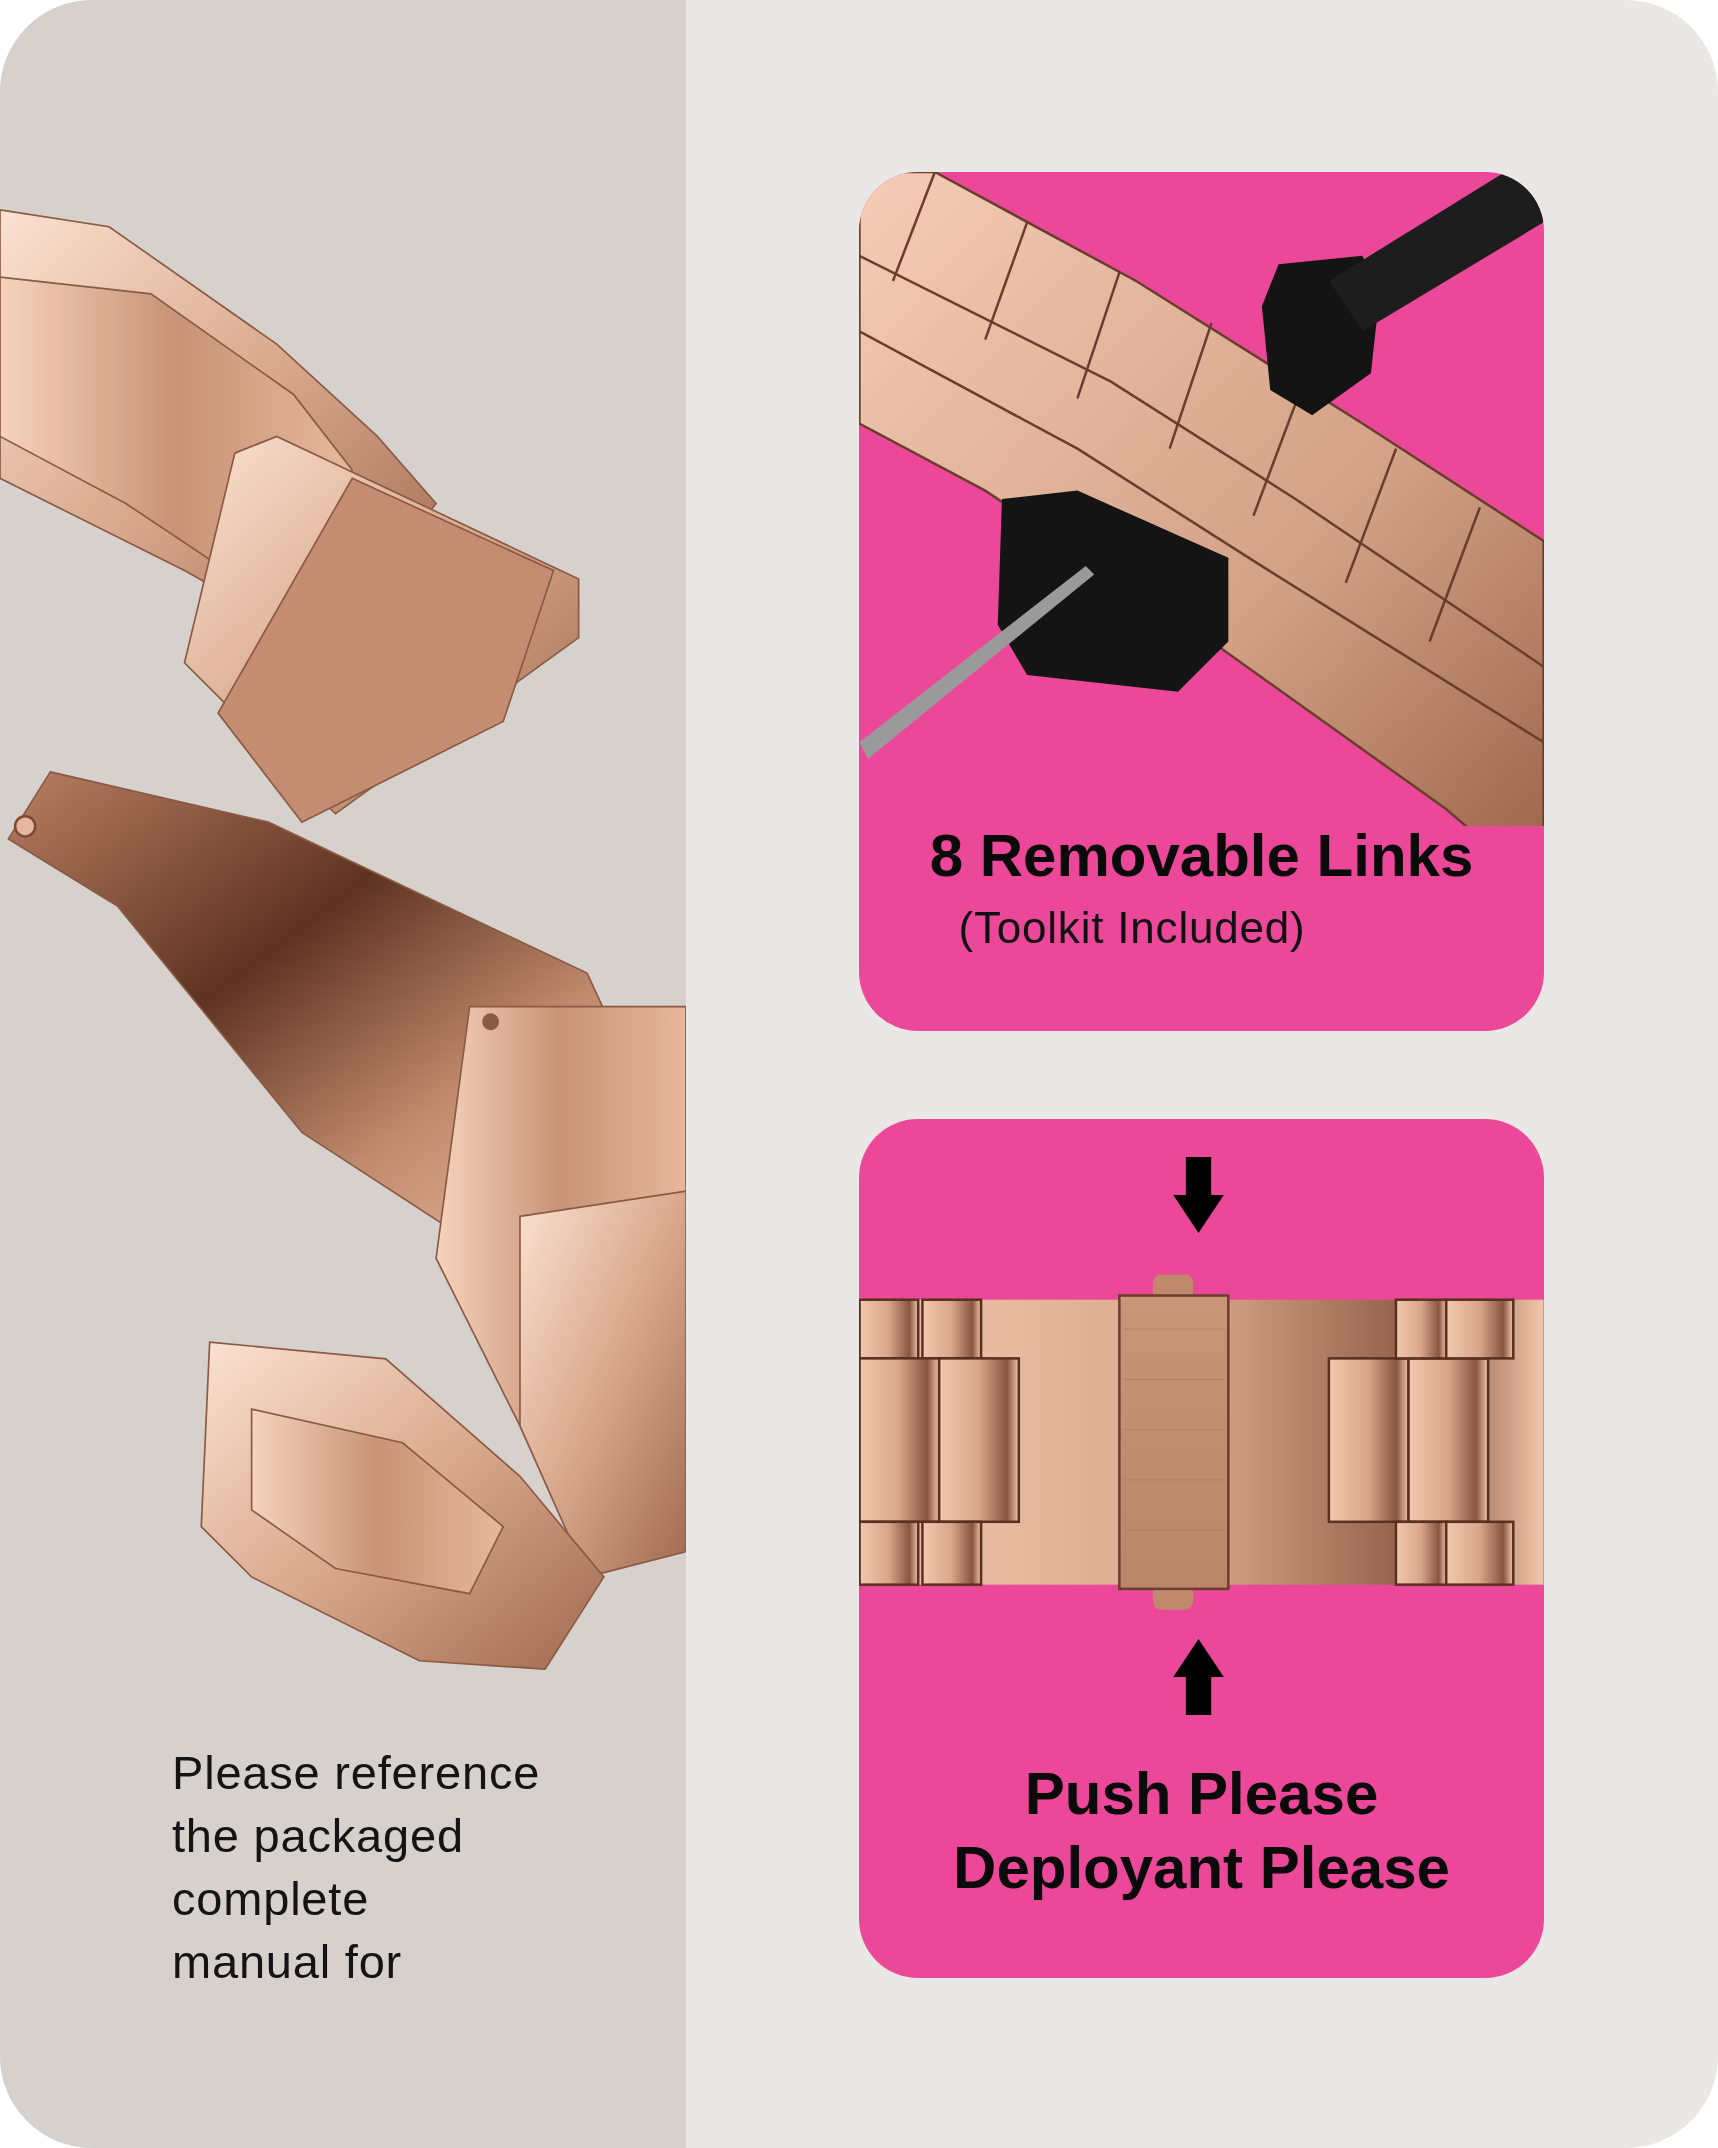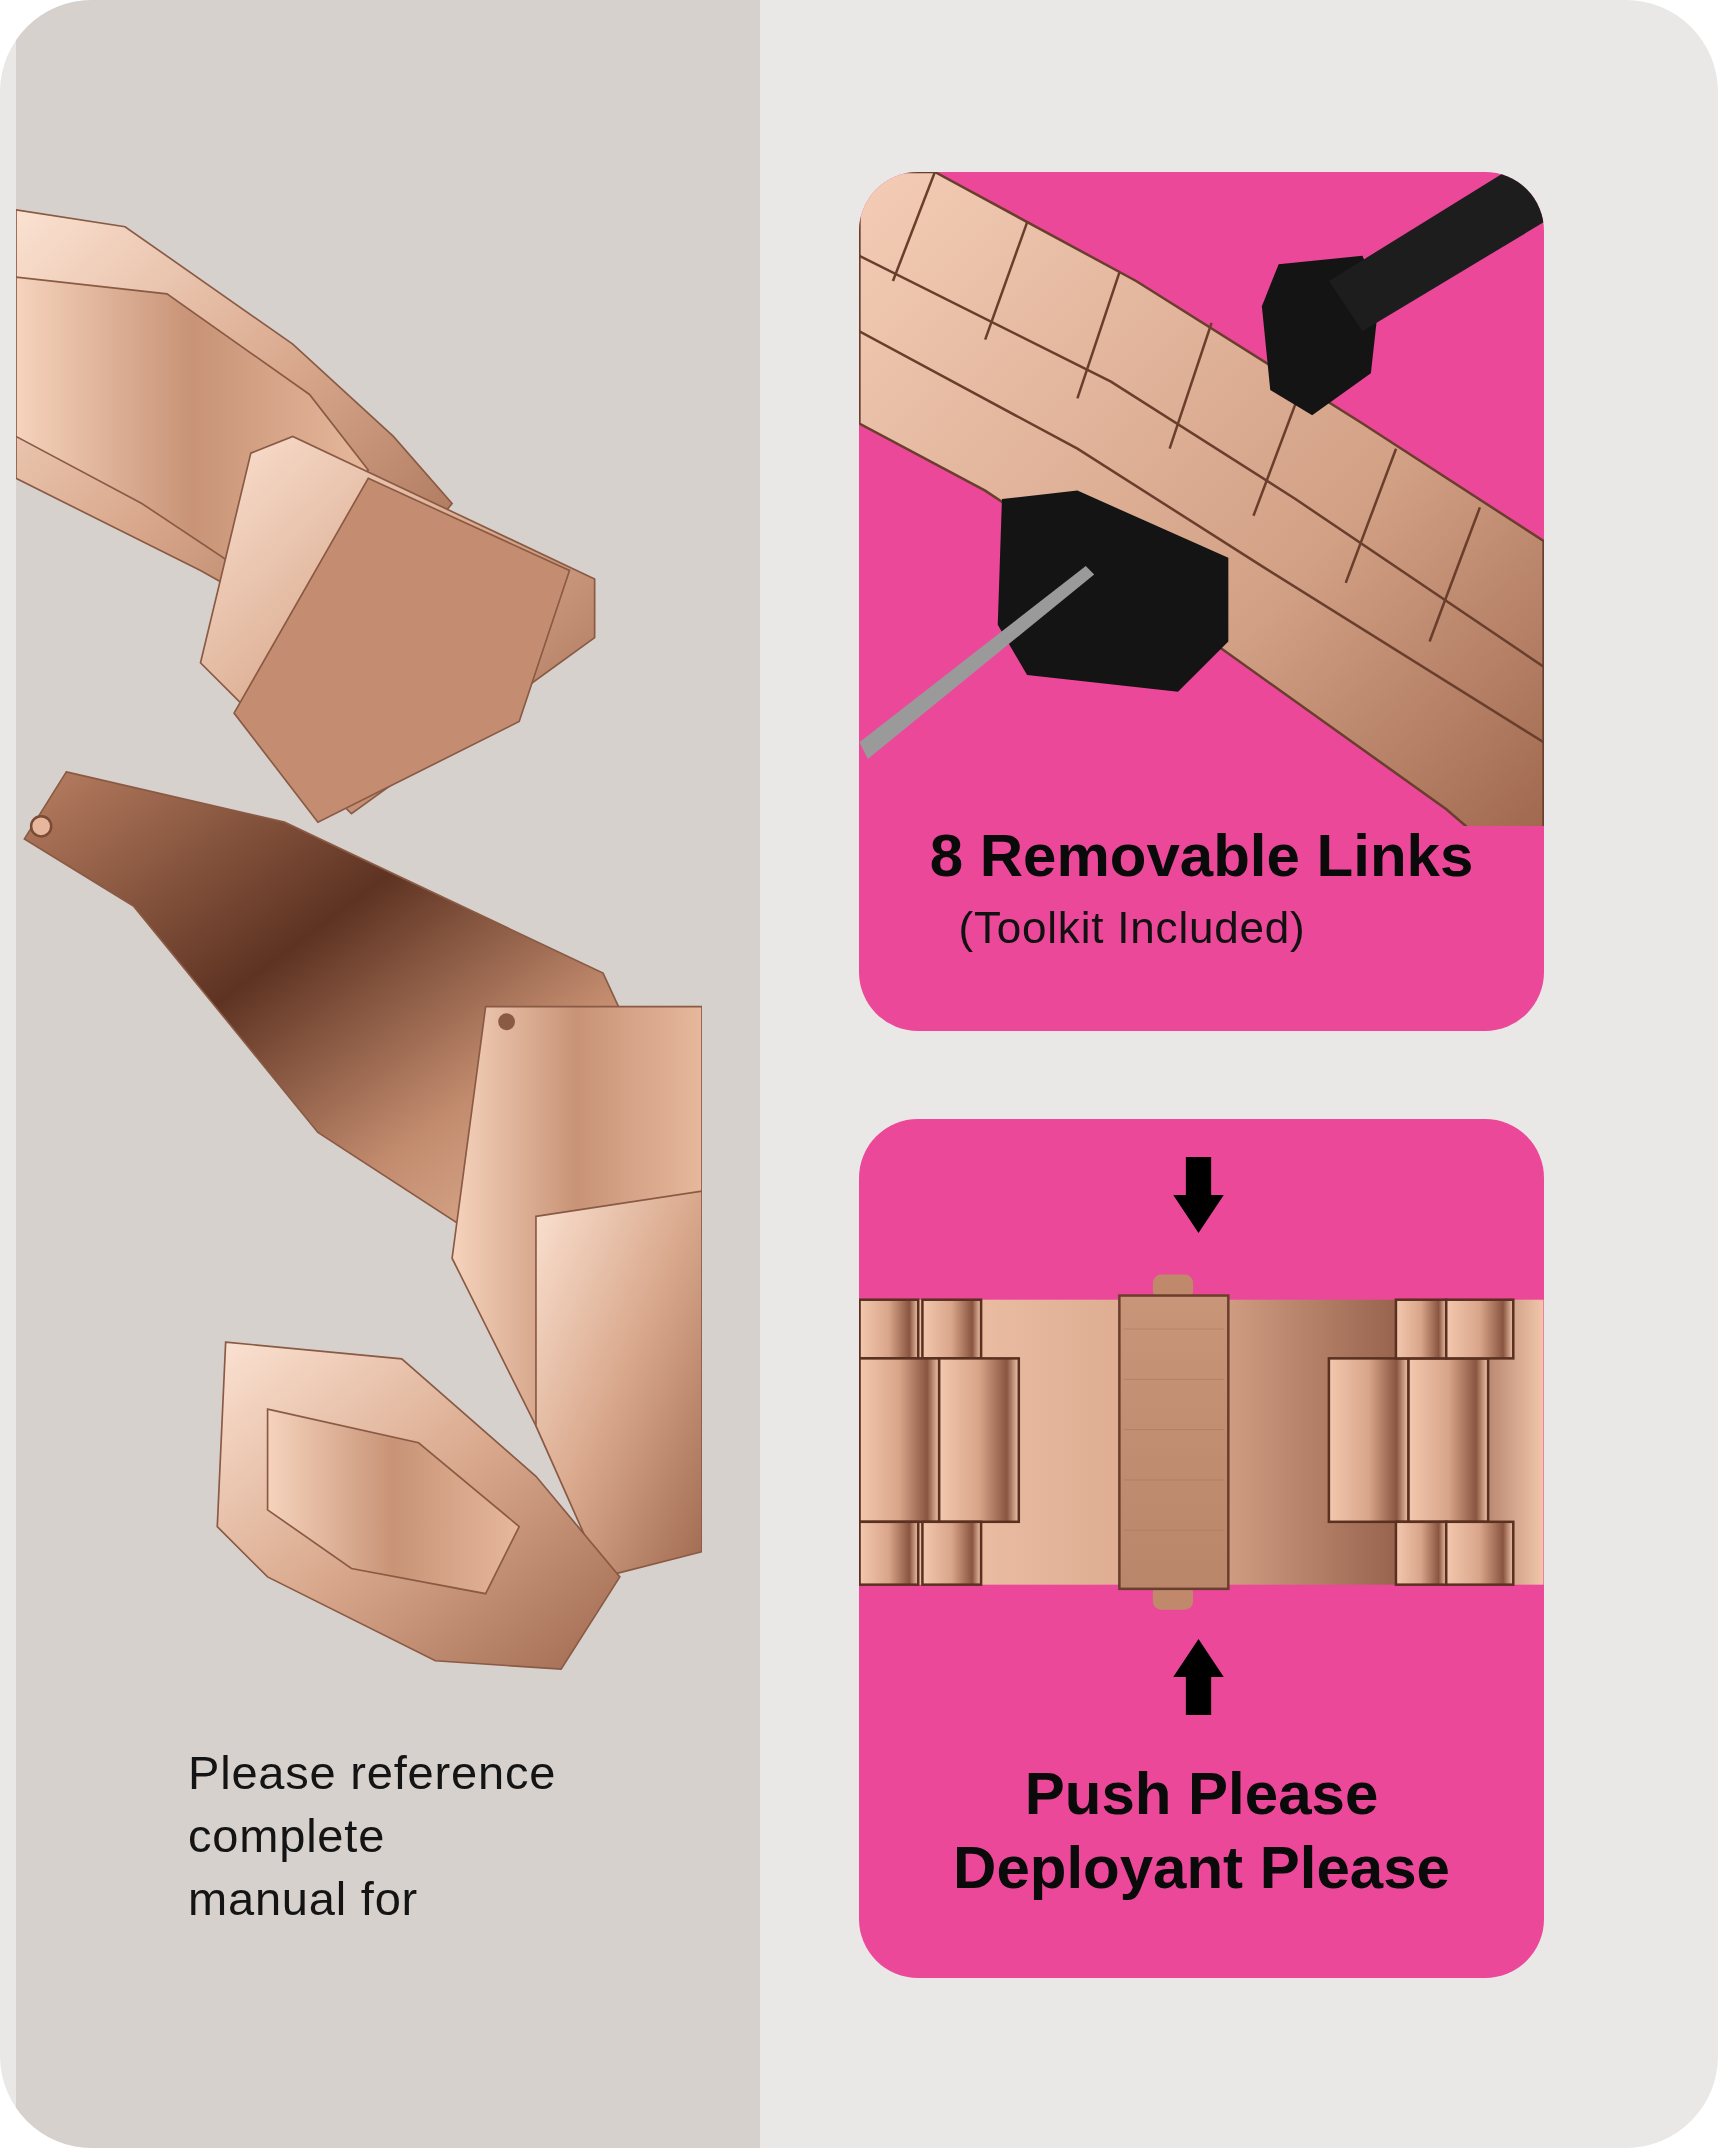--- a/index.html
+++ b/index.html
@@ -1,18 +1,18 @@
 <!DOCTYPE html>
 <html style="font-size:13.4px"><head>
 <meta charset="utf-8">
 <style>
   html,body{margin:0;padding:0;}
   body{width:1718px;height:2148px;background:#ffffff;overflow:hidden;font-family:"Liberation Sans",sans-serif;}
   .canvas{position:relative;width:1718px;height:2148px;background:#e9e8e6;border-radius:92px;overflow:hidden;}
-  .left-panel{position:absolute;left:16px;top:0;width:744px;height:2148px;background:#d6d1cd;}
+  .left-panel{position:absolute;left:0;top:0;width:686px;height:2148px;background:#d6d1cd;}
   .band-art{position:absolute;left:0;top:0;width:686px;height:1703px;}
   .note{position:absolute;left:172px;top:1741px;width:470px;font-size:47px;line-height:63px;color:#141414;letter-spacing:0.8px;}
   .note span{display:block;}
   .card{position:absolute;left:859px;width:685px;background:#ec4899;border-radius:59px;overflow:hidden;}
   .card-top{top:172px;height:859px;}
   .card-bottom{top:1119px;height:859px;}
   .card-art{position:absolute;left:0;top:0;width:685px;}
   .card-title{position:absolute;left:0;width:685px;text-align:center;font-weight:bold;color:#0a0a0a;}
   .t1{top:646px;font-size:60px;line-height:76px;}
   .t1-sub{position:absolute;left:0;top:728px;width:546px;text-align:center;font-size:44px;line-height:55px;color:#111;letter-spacing:0.8px;}
@@ -58,20 +58,21 @@
         <path d="M620 1450 L818 1420 L818 1850 L700 1880 L620 1700 Z" fill="url(#rg1)"></path>
 
         <path d="M250 1600 L460 1620 L620 1760 L720 1880 L650 1990 L500 1980 L300 1880 L240 1820 Z" fill="url(#rg1)"></path>
         <path d="M300 1680 L480 1720 L600 1820 L560 1900 L400 1870 L300 1800 Z" fill="url(#rg2)"></path>
       </g>
       <circle cx="30" cy="985" r="12" fill="#e6b79c" stroke="#7a4a35" stroke-width="3"></circle>
       <circle cx="585" cy="1218" r="10" fill="#8a5a44"></circle>
     </svg>
     <div class="note">
       <span>Please reference</span>
+      <span>the packaged</span>
       <span>complete</span>
       <span>manual for</span>
     </div>
   </div>
 
   <div class="card card-top">
     <svg class="card-art" viewBox="0 0 816 780" height="654" xmlns="http://www.w3.org/2000/svg">
       <defs>
         <linearGradient id="cg1" x1="0" y1="0" x2="1" y2="1">
           <stop offset="0" stop-color="#f4cdb6"></stop>

